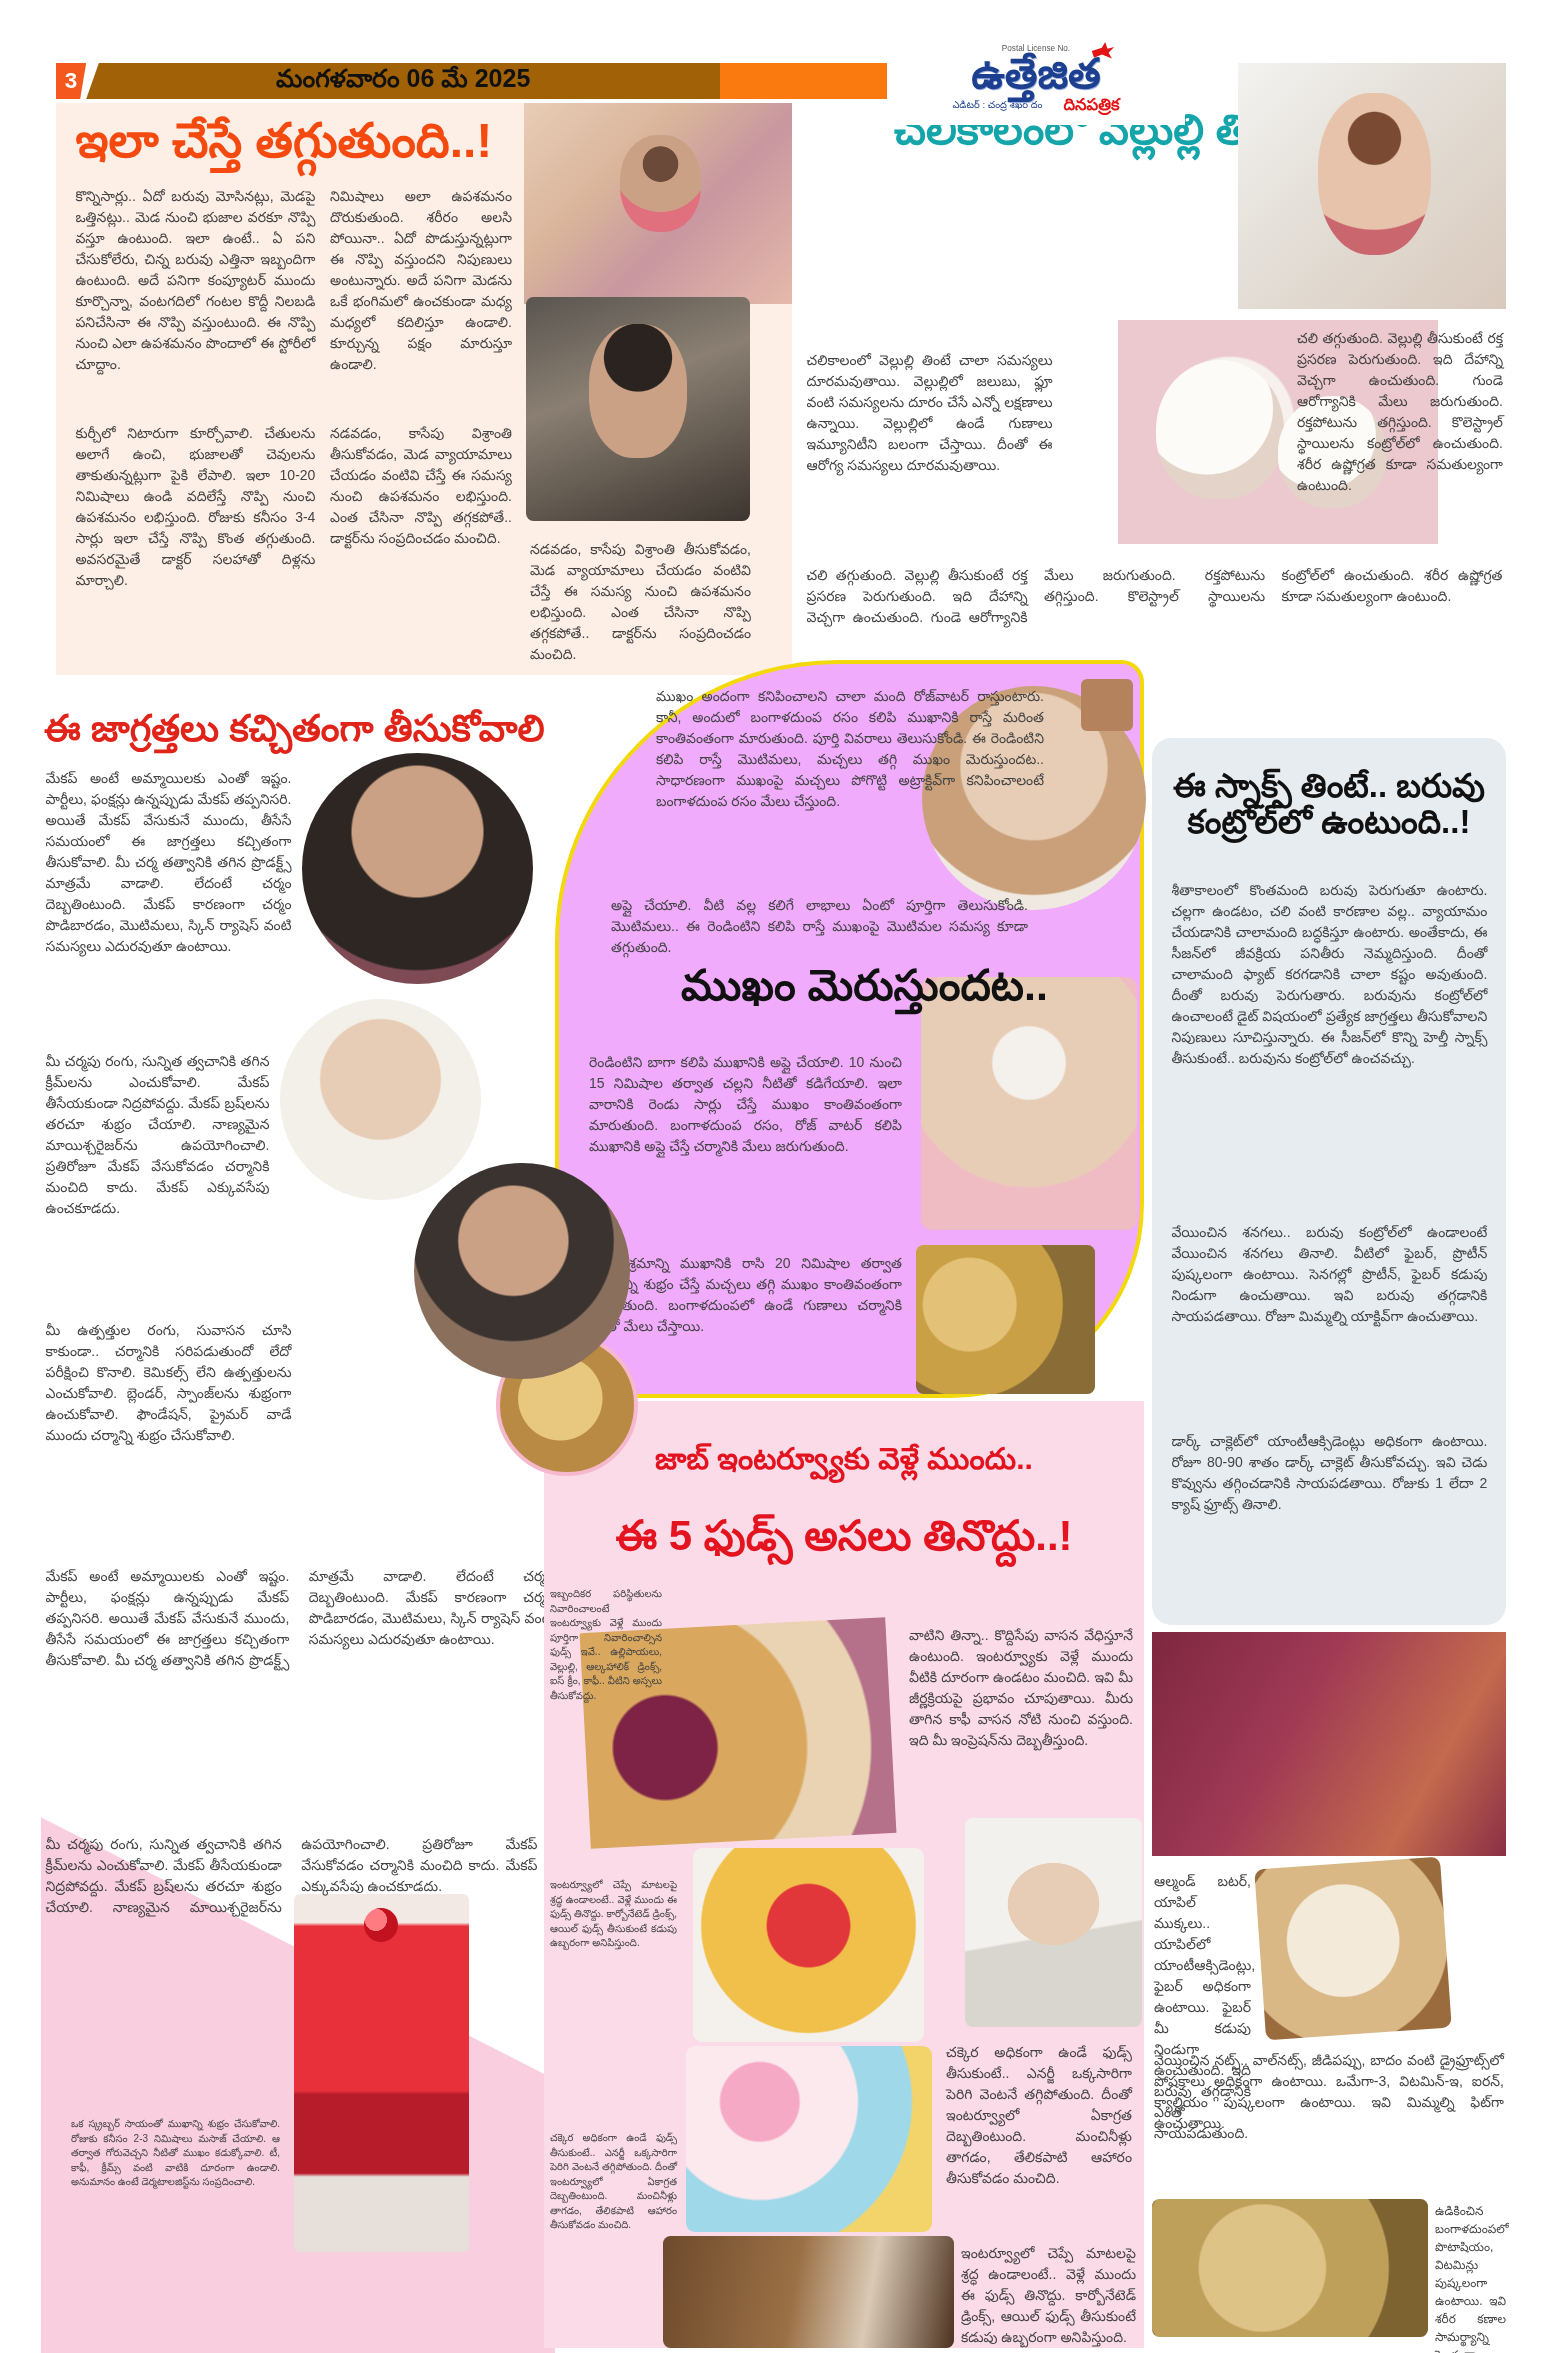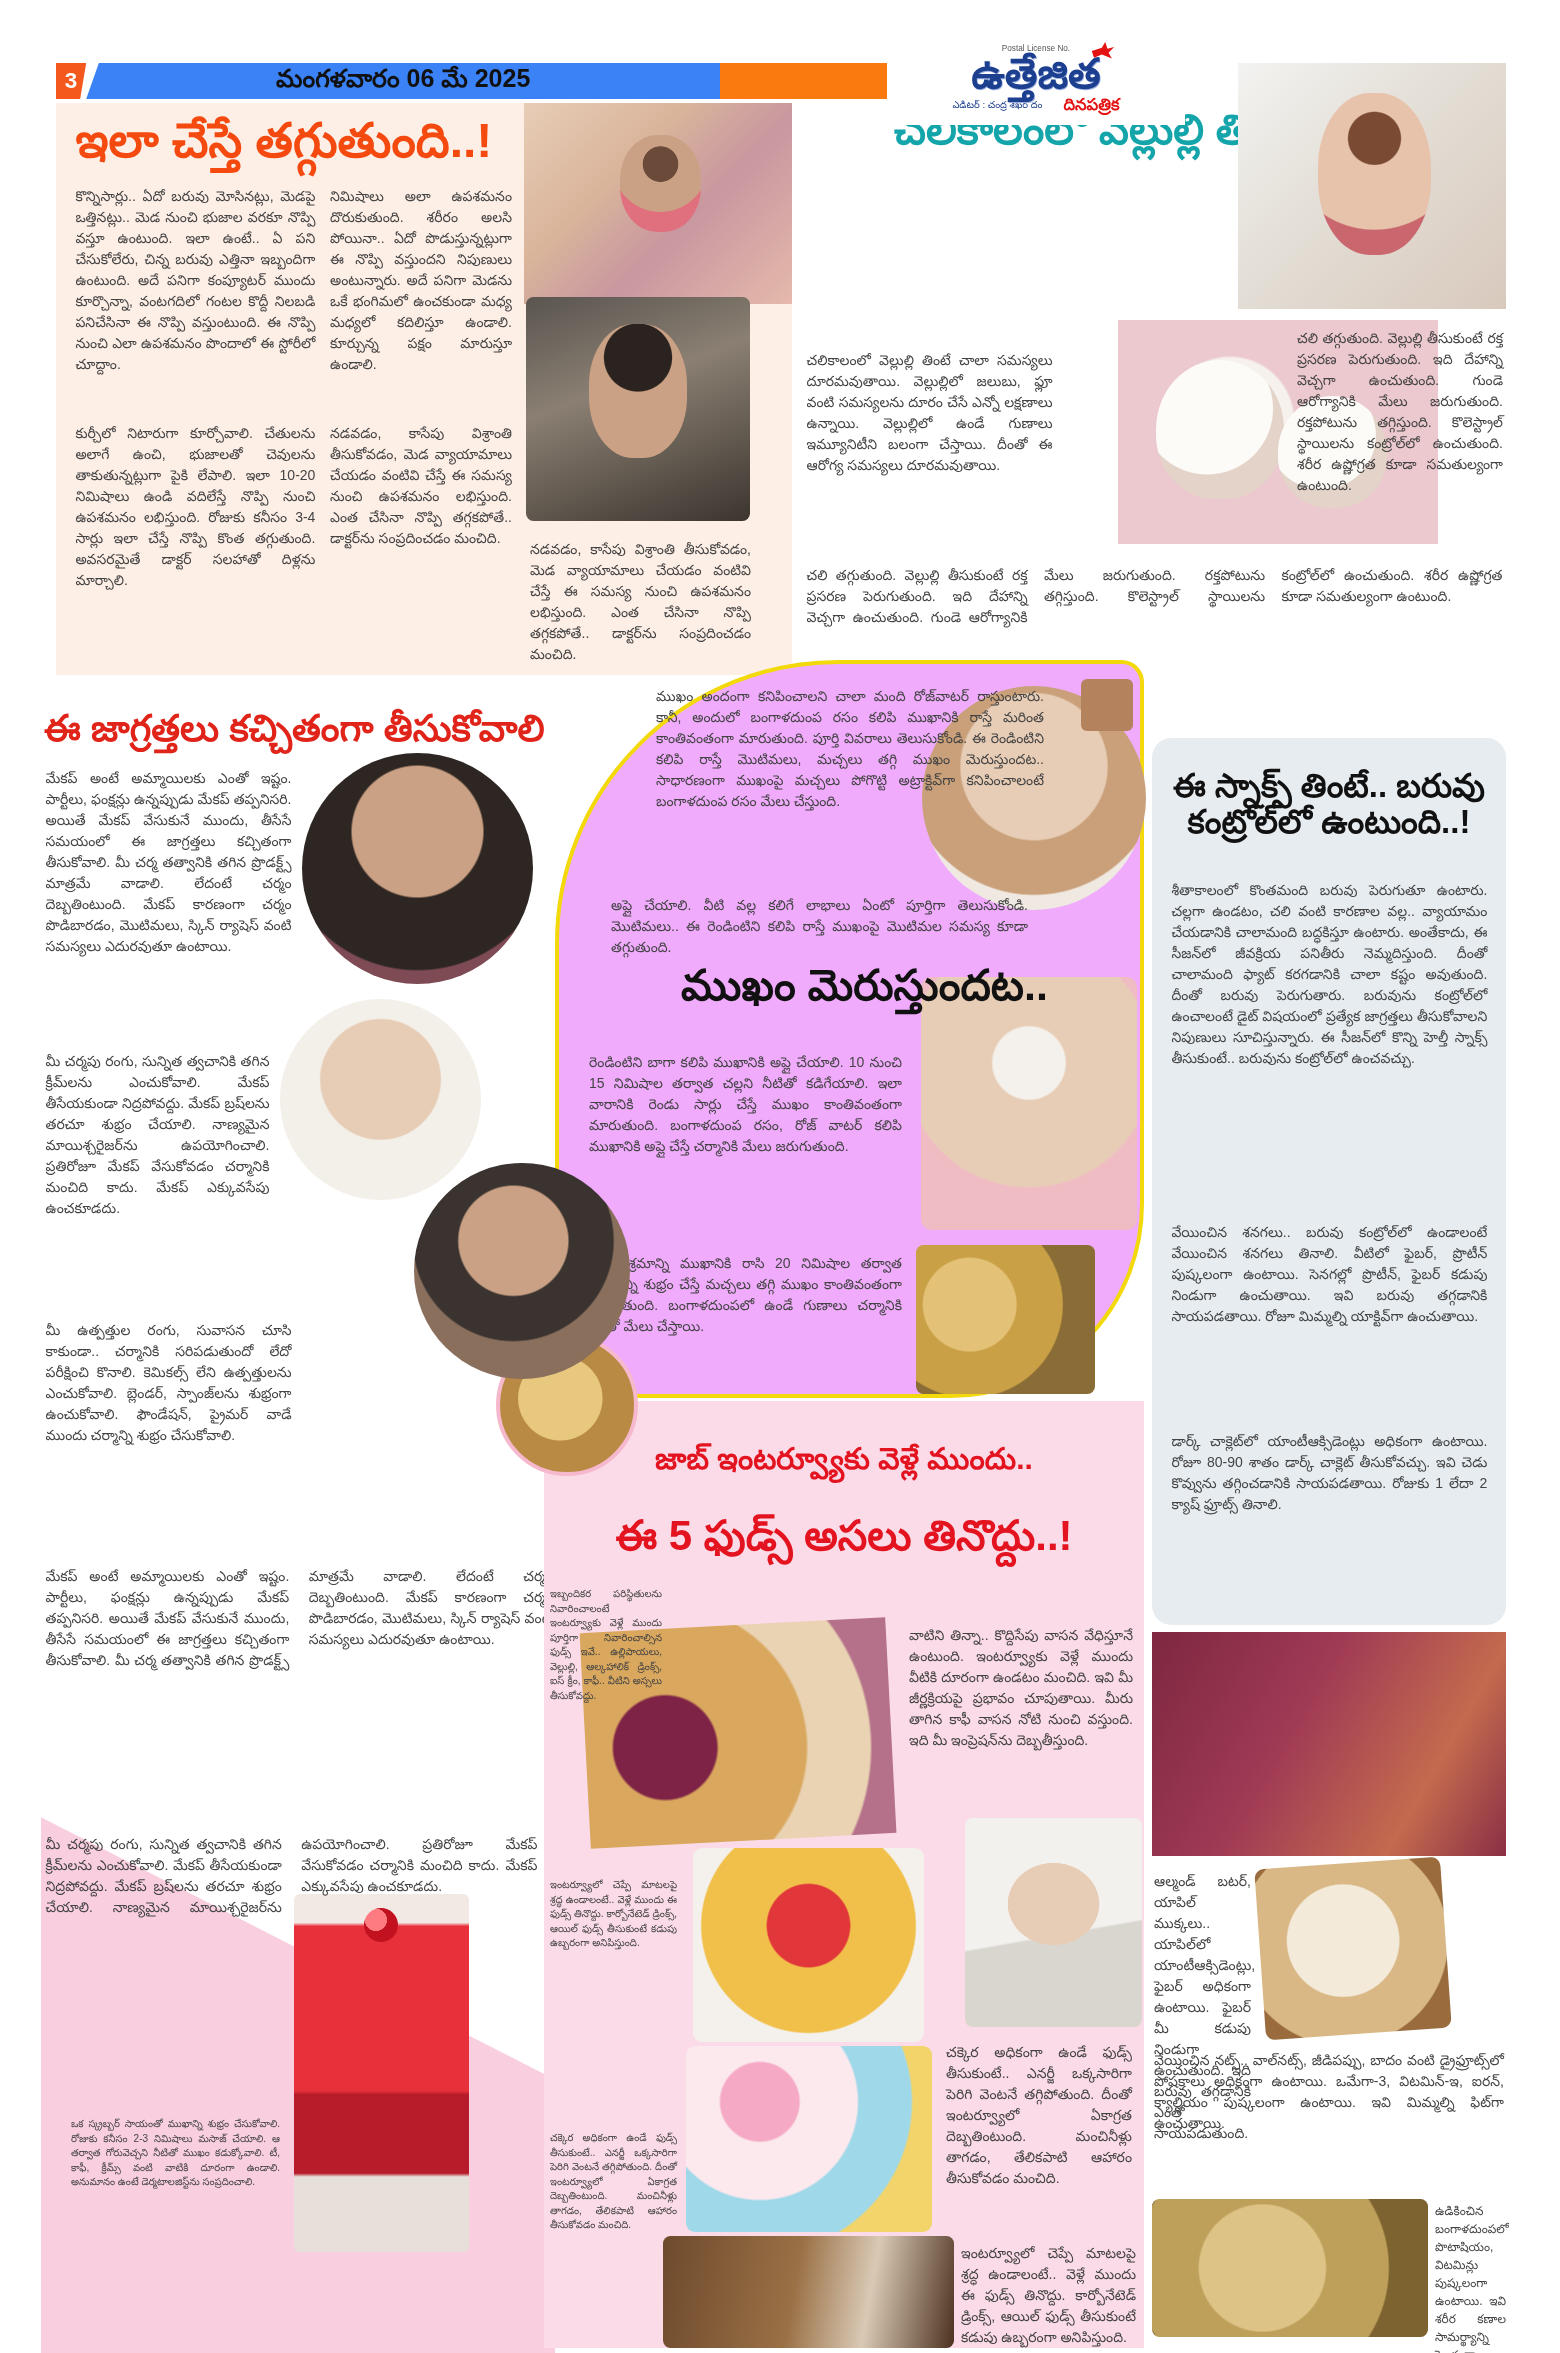--- a/index.html
+++ b/index.html
@@ -4,21 +4,21 @@
 <style>
   * { margin:0; padding:0; box-sizing:border-box; }
   body { background:#ffffff; font-family:"Liberation Sans", sans-serif; }
   .page { position:relative; width:1561px; height:2354px; background:#ffffff; overflow:hidden; }
 
   
   .masthead { position:absolute; left:56px; top:63px; width:1449px; height:36px; display:flex; }
   .pagenum { width:58px; background:#f4581c; color:#fff; font-weight:bold; font-size:22.4px;
              display:flex; align-items:center; justify-content:center;
              clip-path:polygon(0 0,100% 0,80% 100%,0 100%); }
-  .seg-date { flex:0 0 634px; background:#3b82f6; display:flex; align-items:center; justify-content:center;
+  .seg-date { flex:0 0 634px; background:#a16207; display:flex; align-items:center; justify-content:center;
               clip-path:polygon(2% 0,100% 0,100% 100%,0 100%); }
   .seg-date span { color:#111; font-weight:bold; font-size:25px; }
   .seg-orange1 { flex:0 0 246px; background:#fb7a10; }
   .seg-logo-gap { flex:0 0 291px; background:#ffffff; }
   .seg-orange2 { flex:0 0 119px; background:#fb7a10; }
   .seg-section { flex:1; background:#ffee00; display:flex; align-items:center; justify-content:center;
                  clip-path:polygon(8% 0,100% 0,100% 100%,0 100%); }
   .seg-section span { color:#e31313; font-weight:bold; font-size:22.4px; letter-spacing:0.7px; }
 
   .logo-box { position:absolute; left:887px; top:36px; width:298px; height:89px; background:#fff;

